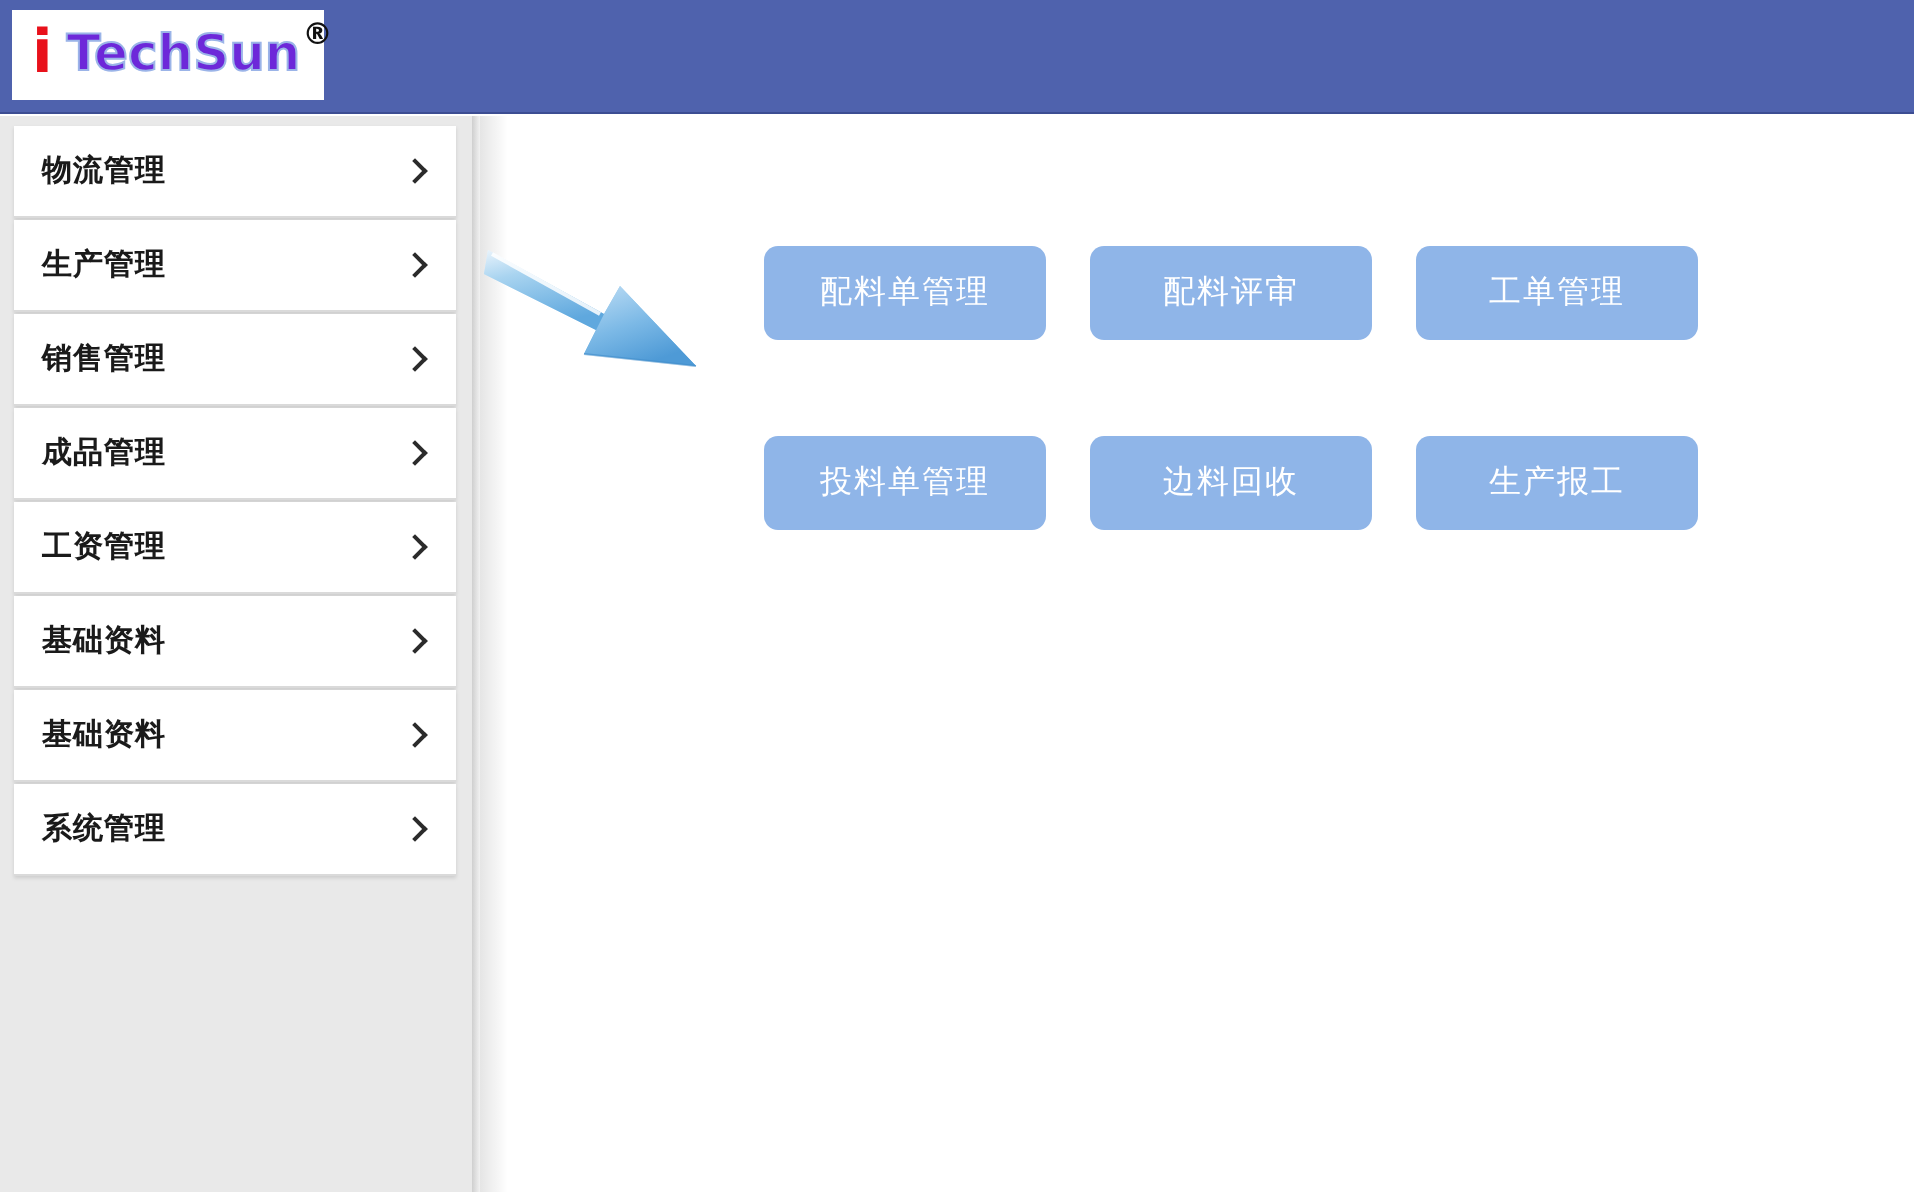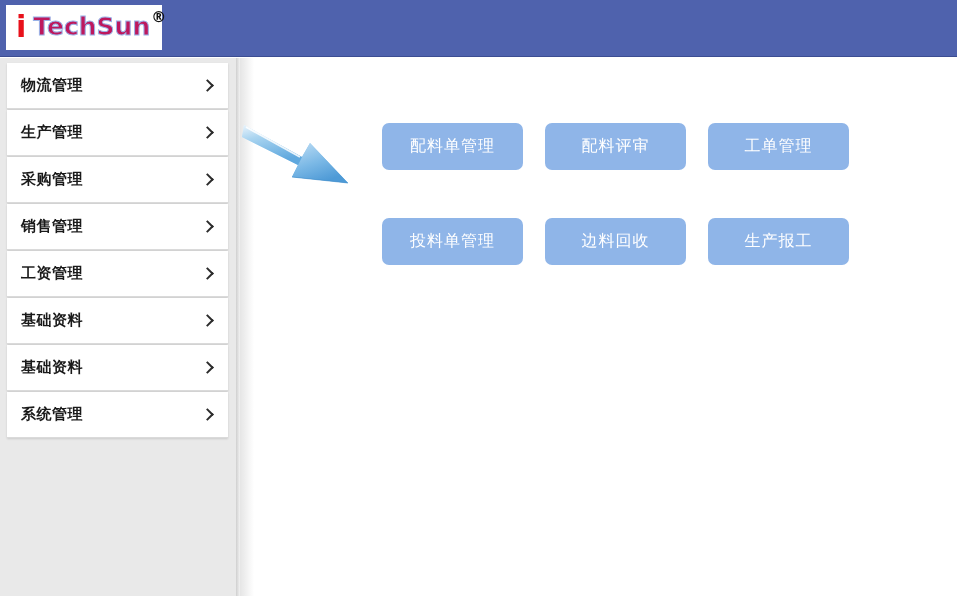--- a/index.html
+++ b/index.html
@@ -63,21 +63,21 @@
     line-height: 1;
     letter-spacing: 0;
     margin-right: 7px;
     position: relative;
     top: -1px;
   }
   .logo-word {
     font-size: 25px;
     font-weight: bold;
     font-family: "DejaVu Sans", "Liberation Sans", sans-serif;
-    color: #be185d;
+    color: #6d28d9;
     -webkit-text-stroke: 1px #9bb4e8;
     text-stroke: 1px #9bb4e8;
     line-height: 1;
     position: relative;
     top: -1px;
   }
   .logo-reg {
     font-size: 15px;
     color: #111111;
     font-weight: bold;
@@ -227,30 +227,30 @@
         <span class="menu-label">物流管理</span>
         <span class="chevron"></span>
       </div>
 
       <div class="menu-item">
         <span class="menu-label">生产管理</span>
         <span class="chevron"></span>
       </div>
 
 
-      <div class="menu-item">
-        <span class="menu-label">采购管理</span>
-        <span class="chevron"></span>
-      </div>
 
       <div class="menu-item">
         <span class="menu-label">销售管理</span>
         <span class="chevron"></span>
       </div>
 
+      <div class="menu-item">
+        <span class="menu-label">成品管理</span>
+        <span class="chevron"></span>
+      </div>
 
       <div class="menu-item">
         <span class="menu-label">工资管理</span>
         <span class="chevron"></span>
       </div>
 
       <div class="menu-item">
         <span class="menu-label">基础资料</span>
         <span class="chevron"></span>
       </div>

